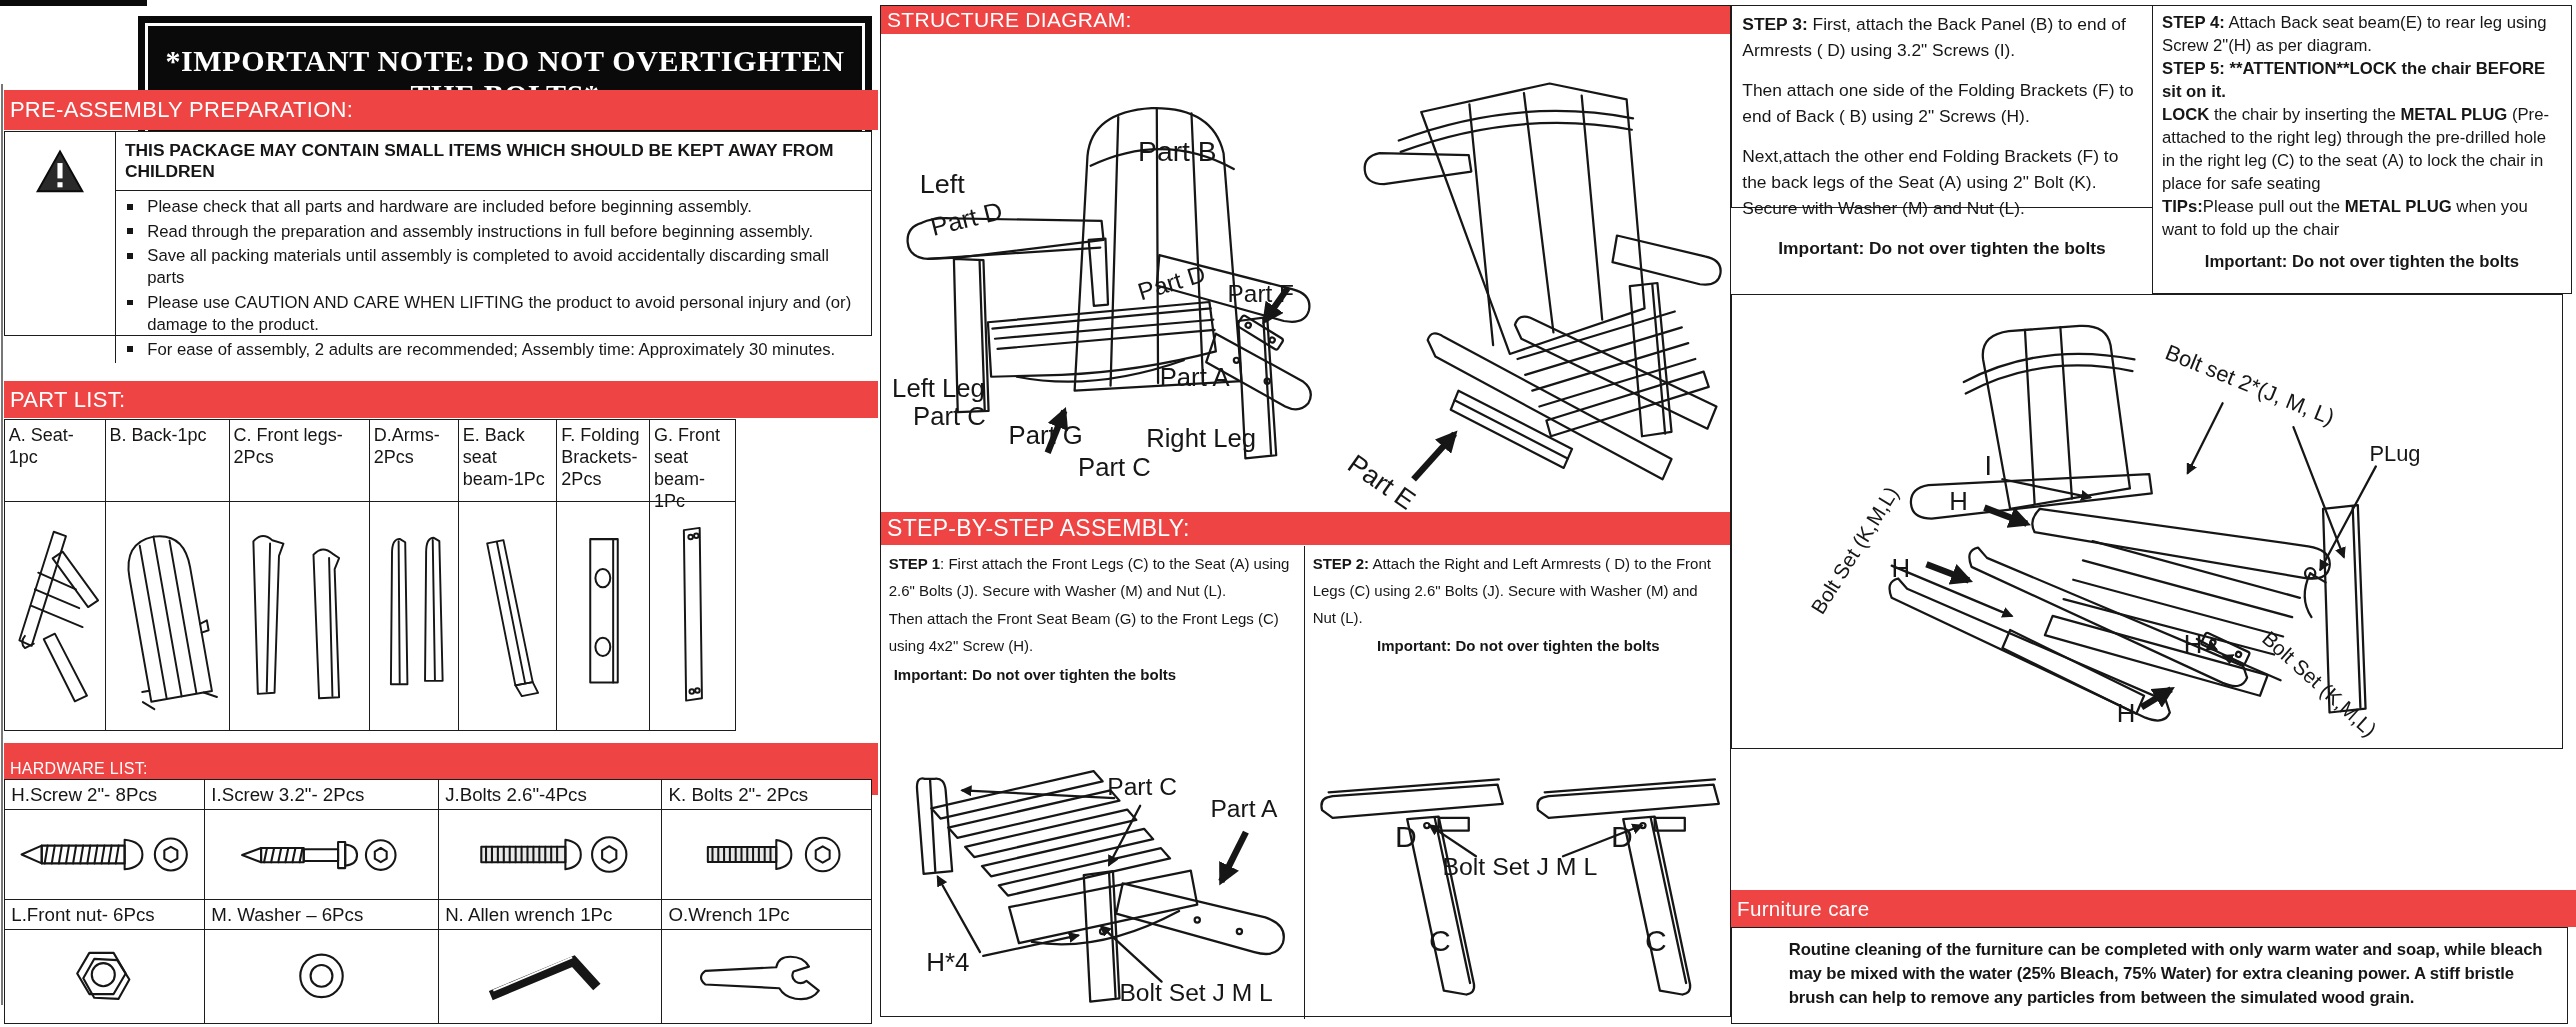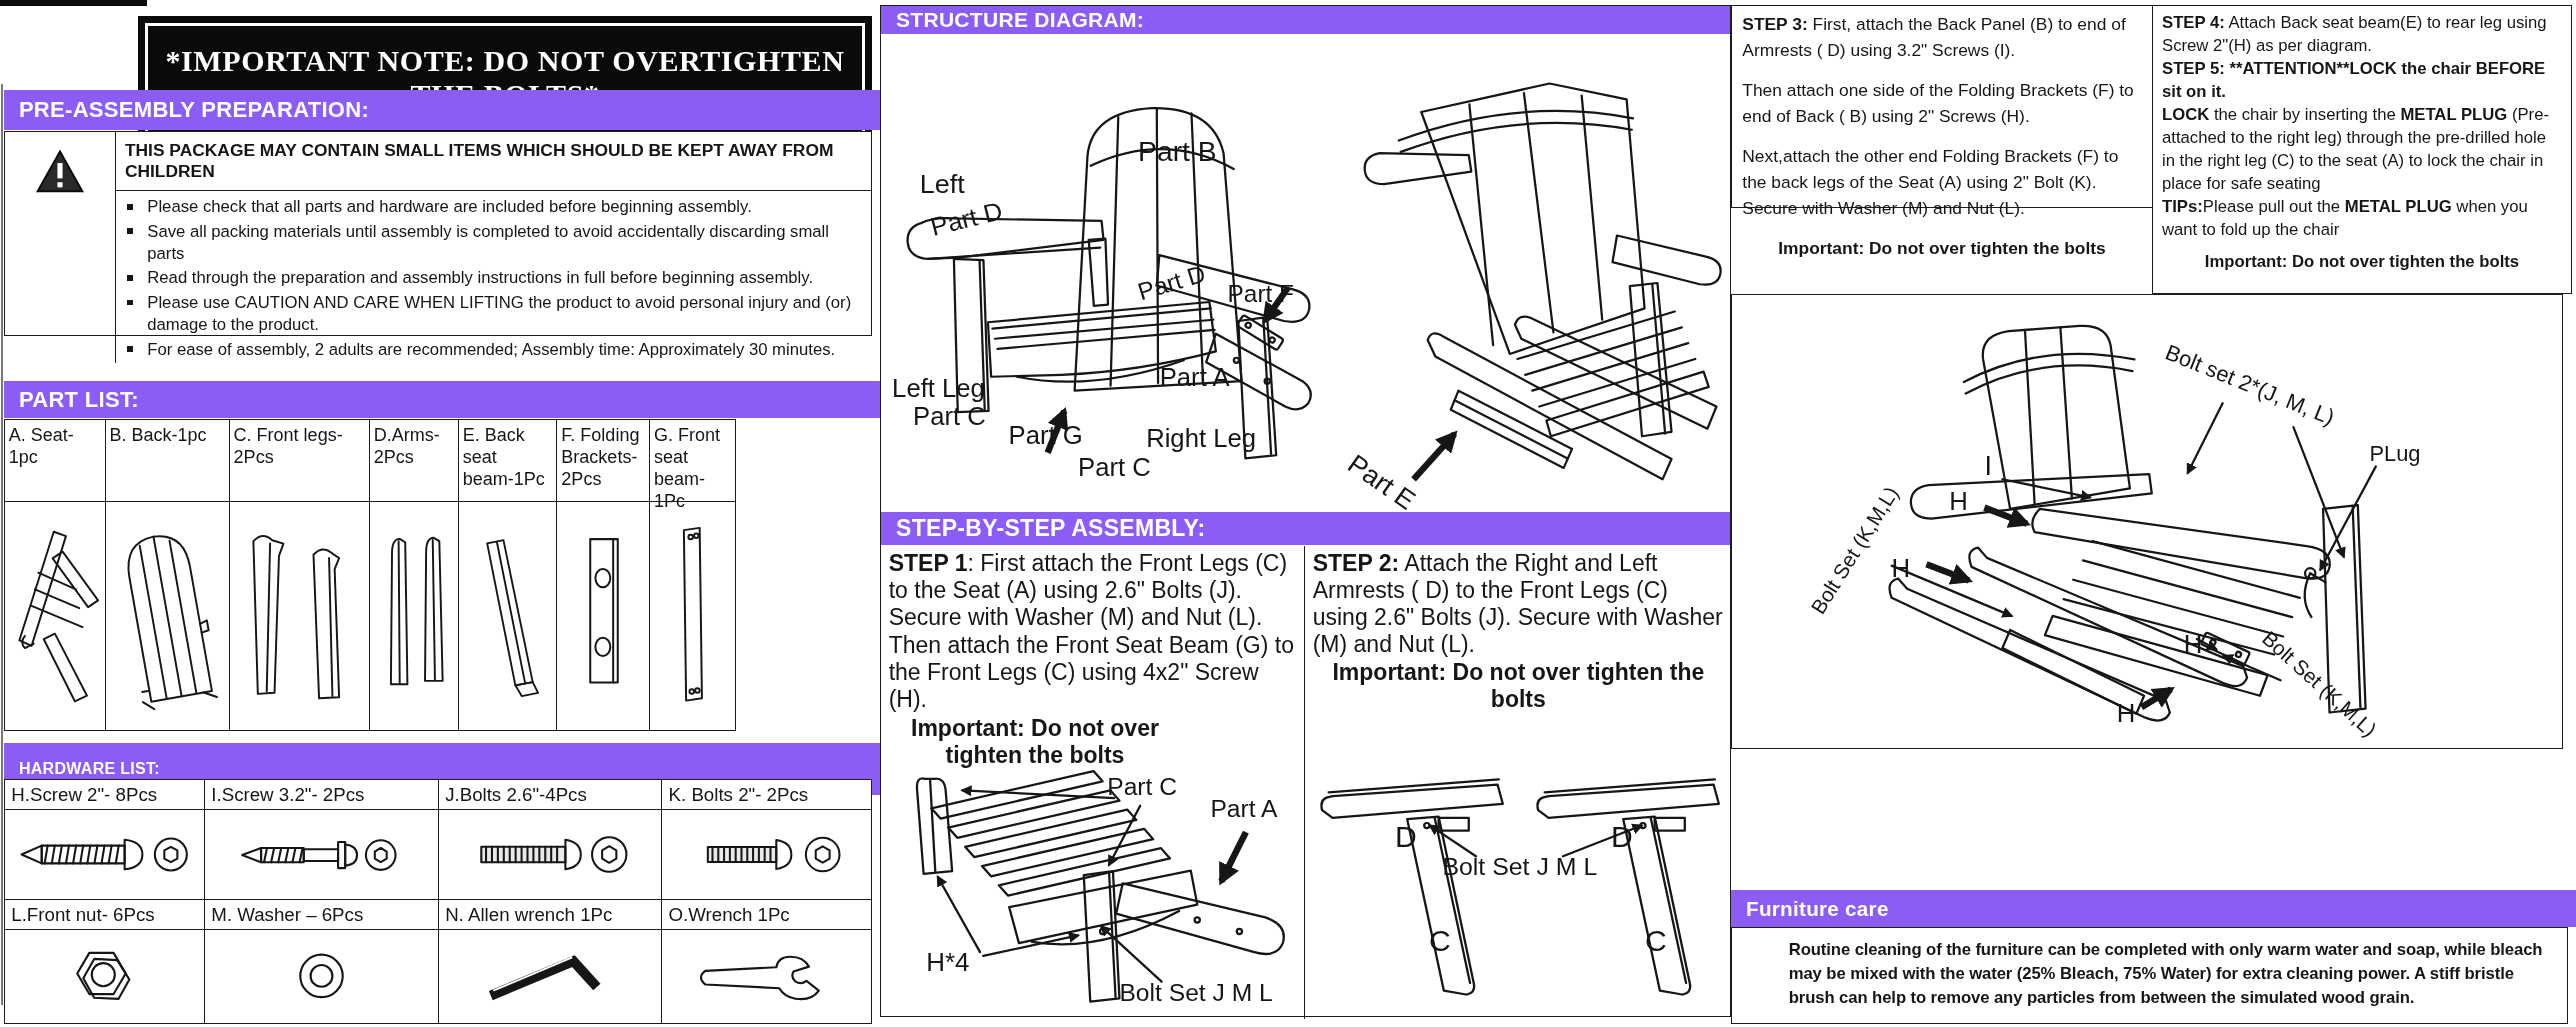--- a/index.html
+++ b/index.html
@@ -1,20 +1,20 @@
 <!DOCTYPE html>
 <html style="font-size:10.3px"><head>
 <meta charset="utf-8">
 <style>
   html,body{margin:0;padding:0;background:#dcdcdc;}
   .page{position:relative;width:2576px;height:1028px;background:#ffffff;
         font-family:"Liberation Sans",sans-serif;color:#161616;overflow:hidden;}
   .abs{position:absolute;}
-  .bar{background:#8b5cf6;color:#ffffff;font-weight:bold;display:flex;align-items:center;
-       padding-left:15px;letter-spacing:0.3px;}
+  .bar{background:#ef4444;color:#ffffff;font-weight:normal;display:flex;align-items:center;
+       padding-left:6px;letter-spacing:0.3px;}
   .box{border:1.9px solid #1c1c1c;box-sizing:border-box;background:#fff;}
   
   .note-box{background:#0a0a0a;}
   .note-inner{position:absolute;inset:7px;border:3.2px solid #fff;display:flex;align-items:center;
               justify-content:center;text-align:center;
               font-family:"Liberation Serif",serif;font-weight:bold;font-size:30px;color:#fff;
               letter-spacing:0.6px;}
   .prep-grid{display:grid;grid-template-columns:111px 1fr;grid-template-rows:59px 1fr;height:100%;}
   .prep-icon-cell{grid-row:1 / span 2;border-right:1.9px solid #1c1c1c;display:flex;
                   justify-content:center;padding-top:16.7px;}
@@ -29,21 +29,21 @@
   .ptable .cell:nth-child(7n){border-right:none;}
   .phead{font-size:18px;line-height:22px;padding:3.9px 3.9px;border-bottom:1.9px solid #1c1c1c;}
   .pimg{display:flex;align-items:center;justify-content:center;border-bottom:none;}
   .htable{display:grid;grid-template-columns:23.1% 27% 25.8% 24.1%;
           grid-template-rows:30px 90px 30px 93px;height:100%;}
   .htable .cell{border-right:1.9px solid #1c1c1c;border-bottom:1.9px solid #1c1c1c;box-sizing:border-box;}
   .htable .cell:nth-child(4n){border-right:none;}
   .htable .cell.last{border-bottom:none;}
   .hlabel{font-size:18.7px;display:flex;align-items:center;padding-left:6.4px;}
   .himg{display:flex;align-items:center;justify-content:center;}
-  .stept{font-size:23px;line-height:27px;padding:3.9px 9px 0 7.7px;}
+  .stept{font-size:15px;line-height:27px;padding:3.9px 9px 0 7.7px;}
   .stept p{margin:0 0 1.3px 0;}
   .imp{font-weight:bold;text-align:center;}
   .imp1{width:72%;margin:3.9px auto 0 auto;}
   
   .s3{font-size:17.4px;line-height:26px;padding:5.2px 10.3px;}
   .s3 p{margin:0 0 14px 0;}
   .s4{font-size:16.7px;line-height:23px;padding:5.2px 9px;}
   .s4 p{margin:0;}
   .furn-body{font-size:16.7px;line-height:24px;font-weight:bold;letter-spacing:-0.1px;
              padding:10.3px 16.7px;}
@@ -75,25 +75,25 @@
         </svg>
       </div>
       <div class="prep-warning">THIS PACKAGE MAY CONTAIN SMALL ITEMS WHICH SHOULD BE KEPT AWAY FROM CHILDREN</div>
       <div class="prep-bullets">
         <div class="li">
             <span class="sq"></span>
             <span>Please check that all parts and hardware are included before beginning assembly.</span>
           </div>
         <div class="li">
             <span class="sq"></span>
-            <span>Save all packing materials until assembly is completed to avoid accidentally discarding small parts</span>
+            <span>Read through the preparation and assembly instructions in full before beginning assembly.</span>
           </div>
         <div class="li">
             <span class="sq"></span>
-            <span>Read through the preparation and assembly instructions in full before beginning assembly.</span>
+            <span>Save all packing materials until assembly is completed to avoid accidentally discarding small parts</span>
           </div>
         <div class="li">
             <span class="sq"></span>
             <span>Please use CAUTION AND CARE WHEN LIFTING the product to avoid personal injury and (or) damage to the product.</span>
           </div>
         <div class="li">
             <span class="sq"></span>
             <span>For ease of assembly, 2 adults are recommended; Assembly time: Approximately 30 minutes.</span>
           </div>
       </div>

